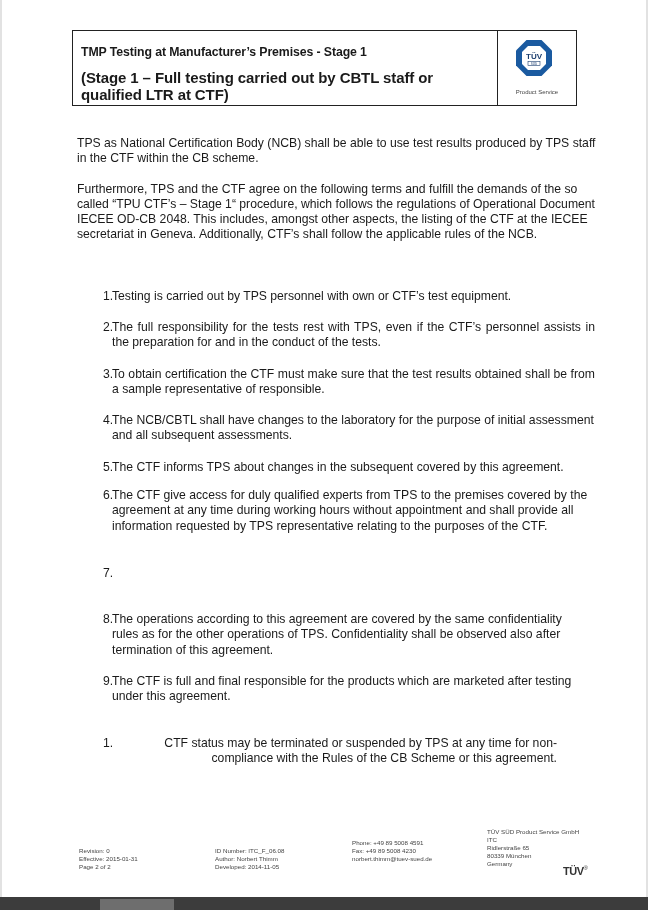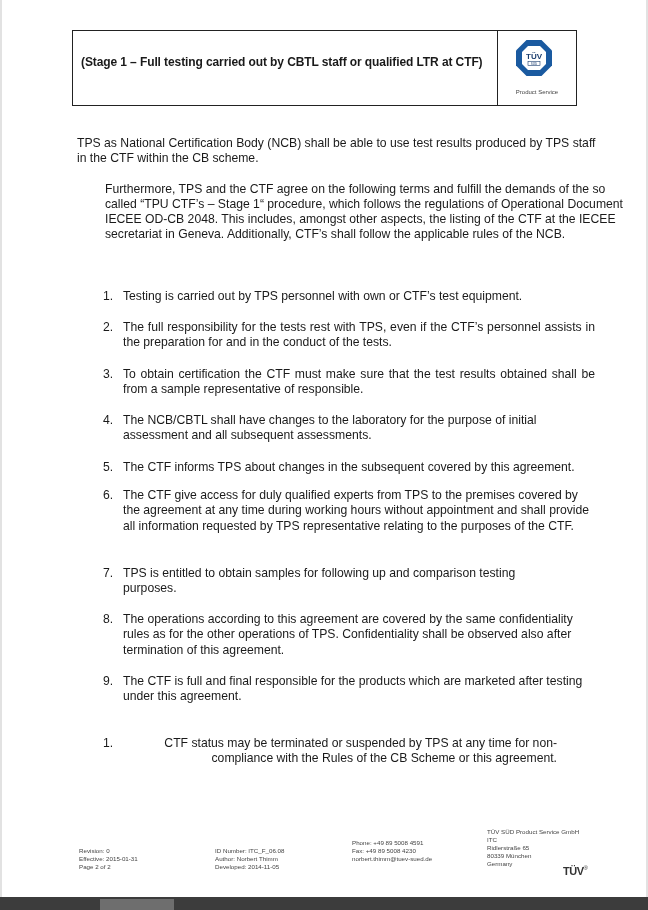--- a/index.html
+++ b/index.html
@@ -12,52 +12,53 @@
   .edge-right { position:absolute; right:0; top:0; width:2px; height:897px; background:#e2e2e2; }
   .hscroll { position:absolute; left:0; bottom:0; width:648px; height:13px; background:#3c3c3c; }
   .hscroll-thumb { position:absolute; left:100px; top:2px; width:74px; height:11px; background:#6e6e6e; }
 
   .header-box {
     position:absolute; left:72px; top:30px; width:505px; height:76px;
     border:1px solid #222; box-sizing:border-box; display:flex;
   }
   .header-text { flex:1; border-right:1px solid #222; padding:14px 0 0 8px; }
   .header-title { font-size:12.3px; font-weight:bold; margin:0; letter-spacing:-0.1px; }
-  .header-sub { font-size:12px; font-weight:bold; margin-top:10px; letter-spacing:-0.1px; }
+  .header-sub { font-size:15px; font-weight:bold; margin-top:10px; letter-spacing:-0.1px; }
   .header-logo { width:78px; position:relative; }
   .logo-oct { position:absolute; left:18px; top:9px; width:36px; height:36px; }
   .logo-caption { position:absolute; left:0; right:0; top:58px; text-align:center; font-size:6px; color:#444; }
 
   .para { position:absolute; left:77px; width:520px; font-size:12.2px; line-height:15px; margin:0; }
   .p1 { top:136px; }
-  .p2 { top:182px;margin-left:28px; }
+  .p2 { top:182px; }
 
   .list-item { position:absolute; left:103px; width:492px; font-size:12.2px; line-height:15.3px; }
   .list-num { position:absolute; left:0; top:0; }
-  .list-text { margin-left:20px; display:block; }
+  .list-text { margin-left:9px; display:block; }
   .list-text.just { text-align:justify; }
   .li10 .list-text { margin-left:24px;text-align:right; }
 
   .footer-col { position:absolute; font-size:6.2px; line-height:8px; color:#444; }
   .fc1 { left:79px; top:847px; }
   .fc2 { left:215px; top:847px; }
   .fc3 { left:352px; top:839px; }
   .fc4 { left:487px; top:828px; }
   .footer-col div { white-space:nowrap; }
   .tuv-mark { position:absolute; left:563px; top:865px; font-size:11px; font-weight:bold; color:#333; letter-spacing:-0.5px; }
   .tuv-mark sup { font-size:6px; font-weight:normal; }
 </style>
 </head>
 <body>
 
 <div class="edge-left"></div>
 <div class="edge-right"></div>
 
 <div class="header-box">
   <div class="header-text">
+    <div class="header-title">TMP Testing at Manufacturer’s Premises - Stage 1</div>
     <div class="header-sub">(Stage 1 – Full testing carried out by CBTL staff or qualified LTR at CTF)</div>
   </div>
   <div class="header-logo">
     <svg class="logo-oct" viewBox="0 0 36 36">
       <polygon points="10.5,0 25.5,0 36,10.5 36,25.5 25.5,36 10.5,36 0,25.5 0,10.5" fill="#1a5aa0"></polygon>
       <polygon points="12,6 24,6 30,12 30,24 24,30 12,30 6,24 6,12" fill="#ffffff"></polygon>
       <text x="18" y="19" text-anchor="middle" font-family="Liberation Sans, sans-serif" font-weight="bold" font-size="8" fill="#1a3d6e">TÜV</text>
       <rect x="12" y="21.5" width="12" height="4" fill="none" stroke="#1a3d6e" stroke-width="0.6"></rect>
       <text x="18" y="24.8" text-anchor="middle" font-family="Liberation Sans, sans-serif" font-size="3" fill="#1a3d6e">SÜD</text>
     </svg>
@@ -87,21 +88,20 @@
 <div class="list-item" style="top:460px">
   <span class="list-num">5.</span>
   <span class="list-text">The CTF informs TPS about changes in the subsequent covered by this agreement.</span>
 </div>
 <div class="list-item" style="top:488px">
   <span class="list-num">6.</span>
   <span class="list-text">The CTF give access for duly qualified experts from TPS to the premises covered by the agreement at any time during working hours without appointment and shall provide all information requested by TPS representative relating to the purposes of the CTF.</span>
 </div>
 <div class="list-item" style="top:566px">
   <span class="list-num">7.</span>
-  <span class="list-text" style="width:440px">TPS is entitled to obtain samples for following up and comparison testing purposes.</span>
 </div>
 <div class="list-item" style="top:612px">
   <span class="list-num">8.</span>
   <span class="list-text" style="width:460px">The operations according to this agreement are covered by the same confidentiality rules as for the other operations of TPS. Confidentiality shall be observed also after termination of this agreement.</span>
 </div>
 <div class="list-item" style="top:674px">
   <span class="list-num">9.</span>
   <span class="list-text" style="width:460px">The CTF is full and final responsible for the products which are marketed after testing under this agreement.</span>
 </div>
 <div class="list-item li10" style="top:736px">

